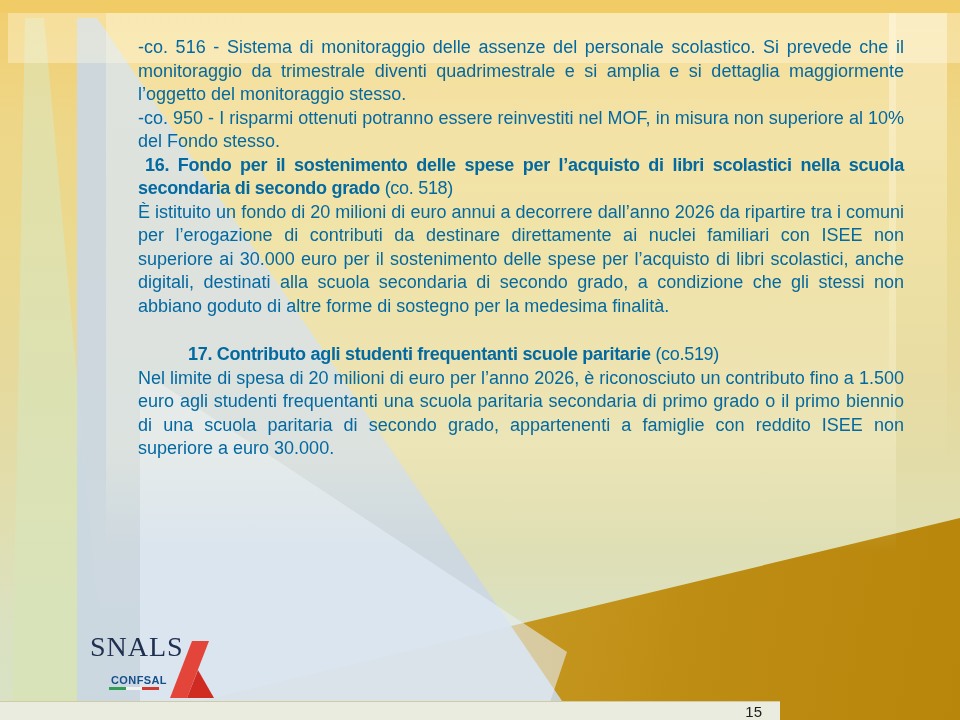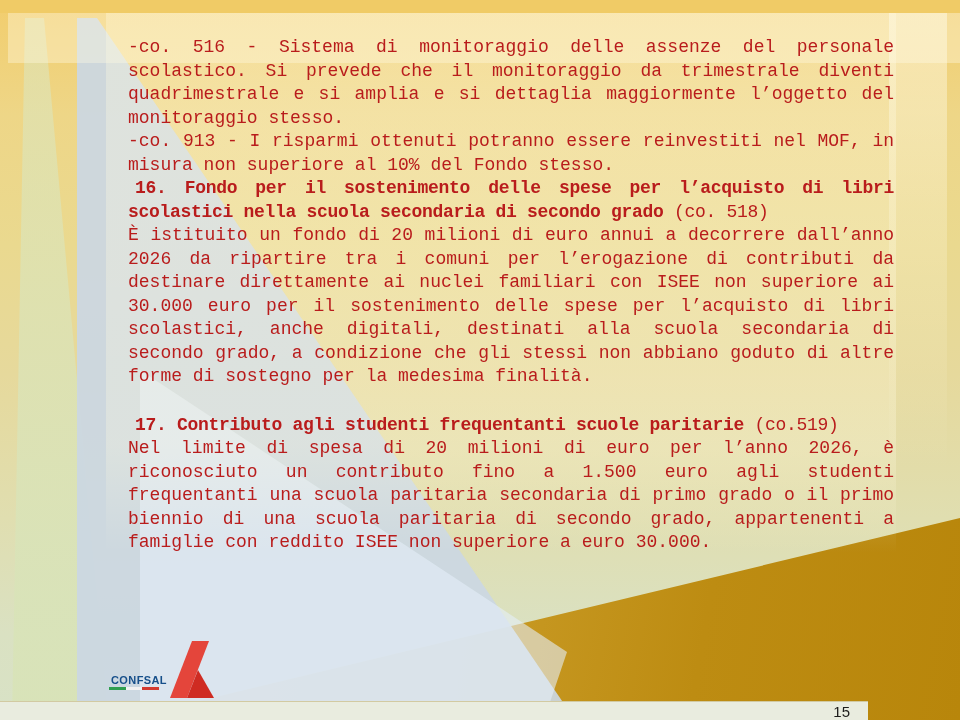--- a/index.html
+++ b/index.html
@@ -26,27 +26,27 @@
   .light-band{position:absolute;left:8px;top:13px;width:952px;height:50px;
     background:rgba(255,250,225,.38);}
   .text-panel{position:absolute;left:106px;top:13px;width:790px;height:540px;
     background:linear-gradient(to bottom,rgba(255,250,224,.34) 0%,
                rgba(255,250,224,.3) 80%,rgba(255,250,224,0) 100%);}
   .right-strip{position:absolute;left:889px;top:13px;width:58px;height:480px;
     background:linear-gradient(to bottom,rgba(255,252,235,.5) 0%,
                rgba(255,252,235,.28) 40%,rgba(255,252,235,0) 95%);}
 
   
-  .content{position:absolute;left:128px;top:36px;width:766px;
-    color:#b91c1c;font-size:18px;line-height:23.5px;font-family:Liberation Mono, monospace;}
+  .content{position:absolute;left:138px;top:36px;width:766px;
+    color:#0369a1;font-size:18px;line-height:23.5px;}
   .content p{margin:0;text-align:justify;}
   .content p.heading{font-weight:bold;text-indent:7px;letter-spacing:-0.3px;}
   .content p.heading .ref{font-weight:normal;}
   .content p.h16{}
-  .content p.h17{margin-top:25px;}
+  .content p.h17{margin-top:25px;margin-left:43px;}
 
   
   .logo{position:absolute;left:90px;top:630px;width:180px;height:74px;}
   .snals-word{position:absolute;left:0;top:1px;
     font-family:"Liberation Serif",serif;font-size:28px;letter-spacing:1px;
     color:#203050;}
   .ribbon{position:absolute;left:77px;top:6px;}
   .logo-lines{position:absolute;left:112px;top:6px;line-height:12px;white-space:nowrap;}
   .logo-line{font-size:8.5px;color:#939aa4;letter-spacing:1.2px;}
   .logo-line .init{font-size:11px;font-weight:bold;color:#49586c;}
@@ -56,49 +56,50 @@
   .confsal-icon{display:inline-block;width:10px;height:10px;border-radius:50%;
     background:#1d4e89;box-shadow:inset -2px -2px 0 #3f7cc0;}
   .confsal-text{font-size:11px;font-weight:bold;color:#164f8a;letter-spacing:.4px;}
   .tricolor{display:flex;height:2.5px;width:50px;margin:1px 0 0 13px;}
   .tricolor i{flex:1;}
   .tricolor .g{background:#2f9e4f;}
   .tricolor .w{background:#f2f2f2;}
   .tricolor .r{background:#d33a2f;}
 
   
-  .footer{position:absolute;left:0;top:701px;width:868px;height:19px;
+  .footer{position:absolute;left:0;top:701px;width:780px;height:19px;
     background:#e9ecdf;border-top:1px solid rgba(170,140,50,.35);box-sizing:border-box;}
   .pagenum{position:absolute;right:18px;top:1px;font-size:15px;color:#1d1d1b;}
 </style>
 </head>
 <body>
 
 <div class="slide">
 
   <div class="bg-base"></div>
   <div class="tri-green"></div>
   <div class="gold-wedge"></div>
   <div class="tri-blue"></div>
   <div class="tri-blue-light"></div>
   <div class="top-band"></div>
   <div class="light-band"></div>
   <div class="text-panel"></div>
   <div class="right-strip"></div>
 
   <div class="content">
     <p class="body">-co. 516 - Sistema di monitoraggio delle assenze del personale scolastico. Si prevede che il monitoraggio da trimestrale diventi quadrimestrale e si amplia e si dettaglia maggiormente l’oggetto del monitoraggio stesso.</p>
-    <p class="body">-co. 913 - I risparmi ottenuti potranno essere reinvestiti nel MOF, in misura non superiore al 10% del Fondo stesso.</p>
+    <p class="body">-co. 950 - I risparmi ottenuti potranno essere reinvestiti nel MOF, in misura non superiore al 10% del Fondo stesso.</p>
     <p class="heading h16"><b>16. Fondo per il sostenimento delle spese per l’acquisto di libri scolastici nella scuola secondaria di secondo grado </b><span class="ref">(co. 518)</span></p>
     <p class="body">È istituito un fondo di 20 milioni di euro annui a decorrere dall’anno 2026 da ripartire tra i comuni per l’erogazione di contributi da destinare direttamente ai nuclei familiari con ISEE non superiore ai 30.000 euro per il sostenimento delle spese per l’acquisto di libri scolastici, anche digitali, destinati alla scuola secondaria di secondo grado, a condizione che gli stessi non abbiano goduto di altre forme di sostegno per la medesima finalità.</p>
     <p class="heading h17"><b>17. Contributo agli studenti frequentanti scuole paritarie </b><span class="ref">(co.519)</span></p>
     <p class="body">Nel limite di spesa di 20 milioni di euro per l’anno 2026, è riconosciuto un contributo fino a 1.500 euro agli studenti frequentanti una scuola paritaria secondaria di primo grado o il primo biennio di una scuola paritaria di secondo grado, appartenenti a famiglie con reddito ISEE non superiore a euro 30.000.</p>
   </div>
 
   <div class="logo">
+    <div class="snals-word">SNALS</div>
     <svg class="ribbon" width="56" height="62" viewBox="0 0 56 62">
       <polygon points="3,62 25,5 42,5 20,62" fill="#e4453b"></polygon>
       <polygon points="20,62 31,34 47,62" fill="#cf2b22"></polygon>
     </svg>
     <div class="confsal">
       <div class="confsal-row">
         <span class="confsal-icon"></span>
         <span class="confsal-text">CONFSAL</span>
       </div>
       <div class="tricolor">

